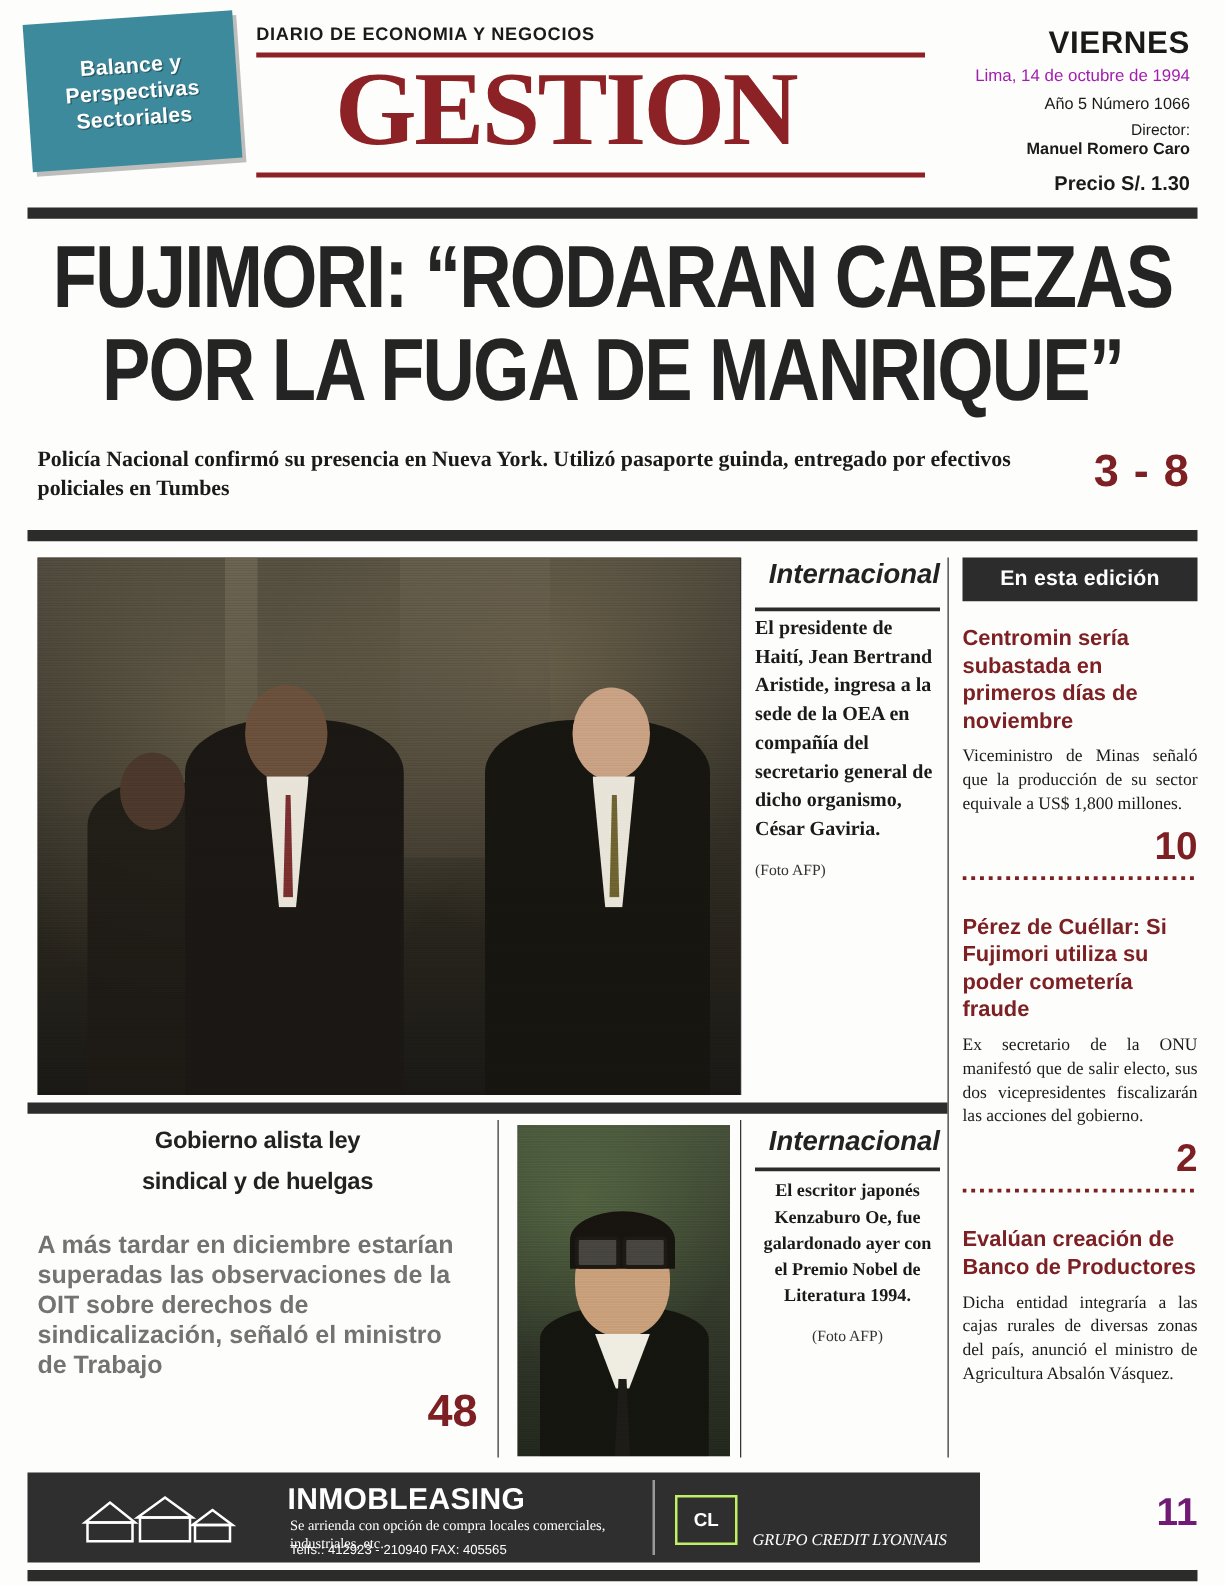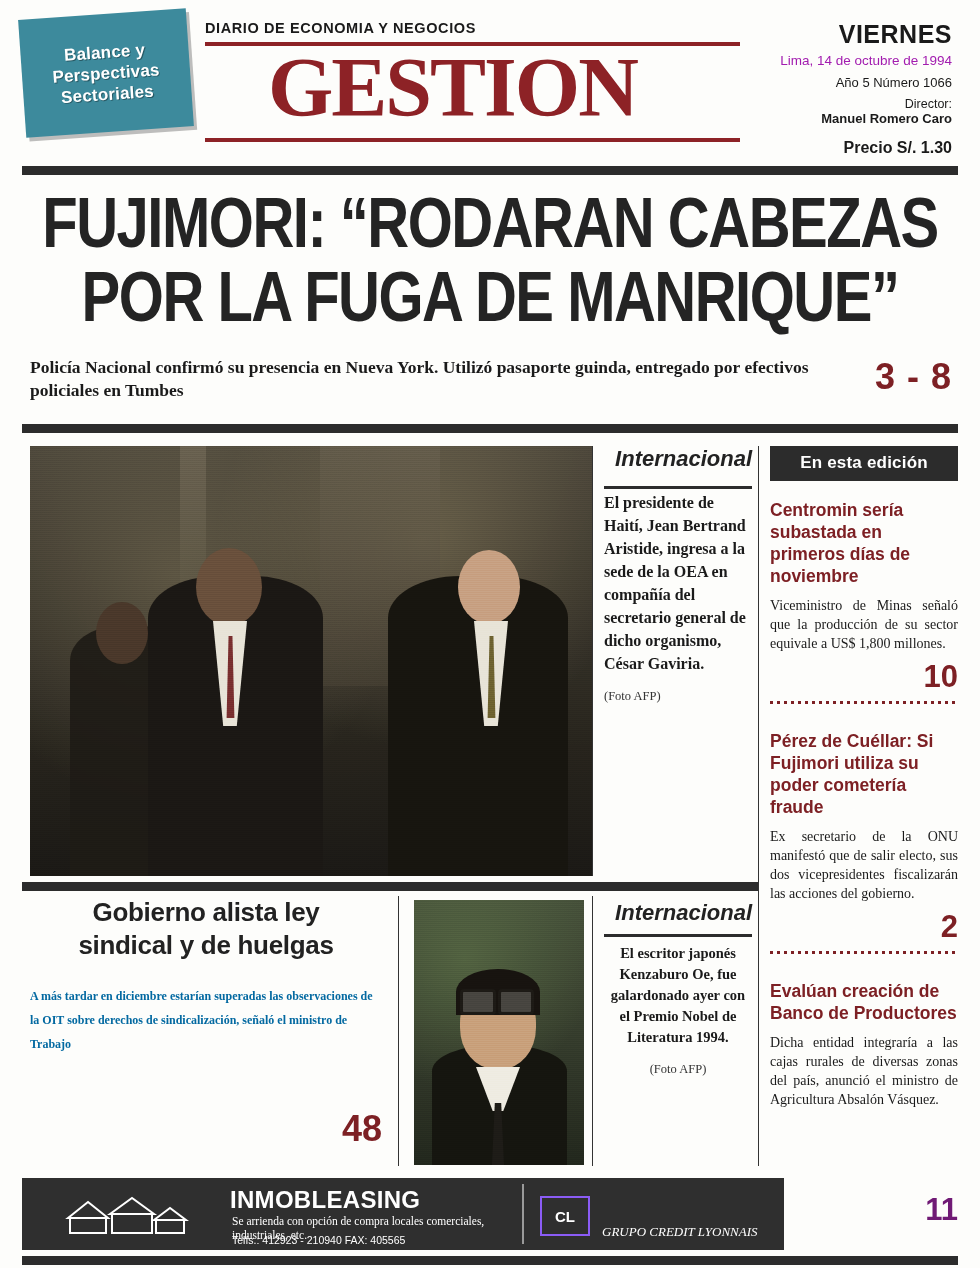--- a/index.html
+++ b/index.html
@@ -258,33 +258,33 @@
 
   .sub-left {
     position: absolute;
     left: 30px;
     top: 896px;
     width: 352px;
   }
   .sub-head {
     font-family: "Liberation Sans", sans-serif;
     font-weight: bold;
-    font-size: 26px;
+    font-size: 19px;
     line-height: 33px;
     text-align: center;
     color: #222;
     letter-spacing: -0.3px;
   }
   .sub-body {
     margin-top: 22px;
-    font-family: Liberation Serif, serif;
-    font-weight: bold;
-    font-size: 12px;
+    font-family: Liberation Sans, sans-serif;
+    font-weight: bold;
+    font-size: 20px;
     line-height: 24px;
-    color: #0369a1;
+    color: #737373;
   }
   .sub-page {
     position: absolute;
     left: 30px;
     top: 1108px;
     width: 352px;
     text-align: right;
     font-family: "Liberation Sans", sans-serif;
     font-weight: bold;
     font-size: 36px;
@@ -476,21 +476,21 @@
   .ad-sep {
     position: absolute;
     left: 500px; top: 6px;
     width: 2px; height: 60px;
     background: #9a9a9a;
   }
   .ad-cl {
     position: absolute;
     left: 518px; top: 18px;
     width: 46px; height: 36px;
-    border: 2px solid #8b5cf6;
+    border: 2px solid #bef264;
     display: flex; align-items: center; justify-content: center;
     font-family: "Liberation Sans", sans-serif;
     font-weight: bold;
     font-size: 15px;
   }
   .ad-leasing {
     position: absolute;
     left: 578px; top: 16px;
     font-family: "Liberation Sans", sans-serif;
     font-weight: bold;

